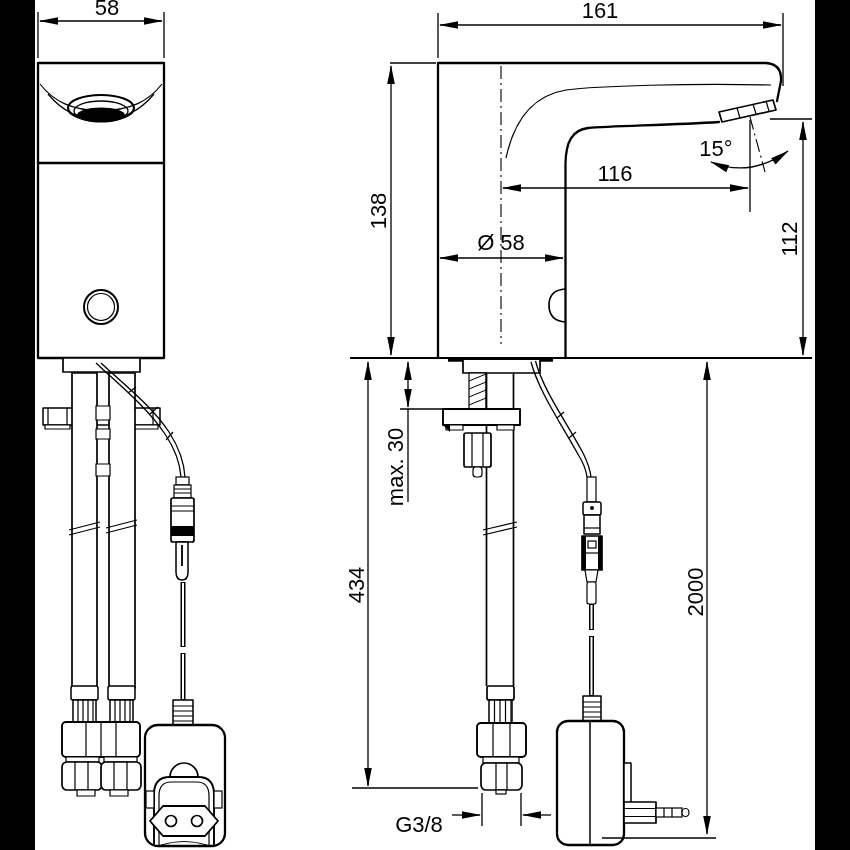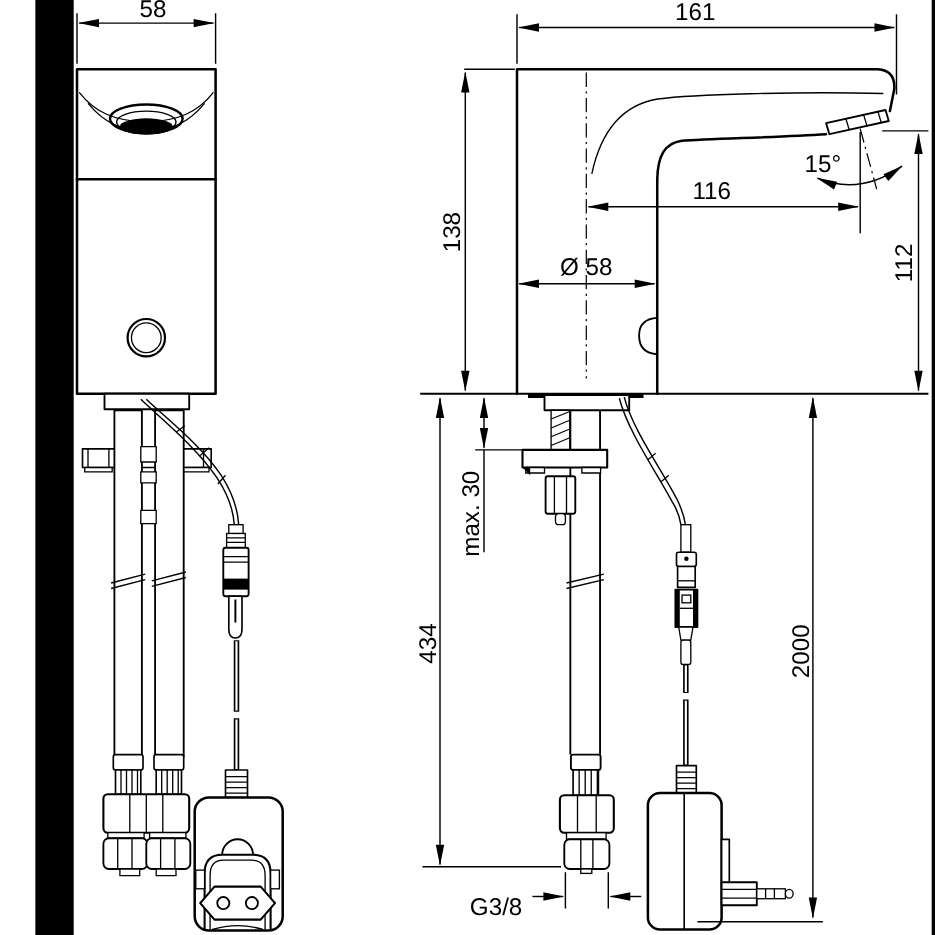--- a/index.html
+++ b/index.html
@@ -1,16 +1,16 @@
 <!DOCTYPE html>
 <html><head>
 <meta charset="utf-8">
 <style>
   html,body { margin:0; padding:0; background:#000; }
-  .stage { position:relative; width:817px; height:850px; background:#fff; overflow:hidden;padding-left:32px; }
+  .stage { position:relative; width:817px; height:850px; background:#fff; overflow:hidden; }
   svg { display:block; }
   svg text {
     font-family:"Liberation Sans", sans-serif;
     font-size:22px;
     fill:#000;
   }
   .dim   { stroke:#000; stroke-width:1.3; fill:none; }
   .thin  { stroke:#000; stroke-width:1.2; fill:none; }
   .out   { stroke:#000; stroke-width:2.3; fill:none; stroke-linecap:round; stroke-linejoin:round; }
   .out15 { stroke:#000; stroke-width:1.5; fill:none; stroke-linejoin:round; }

